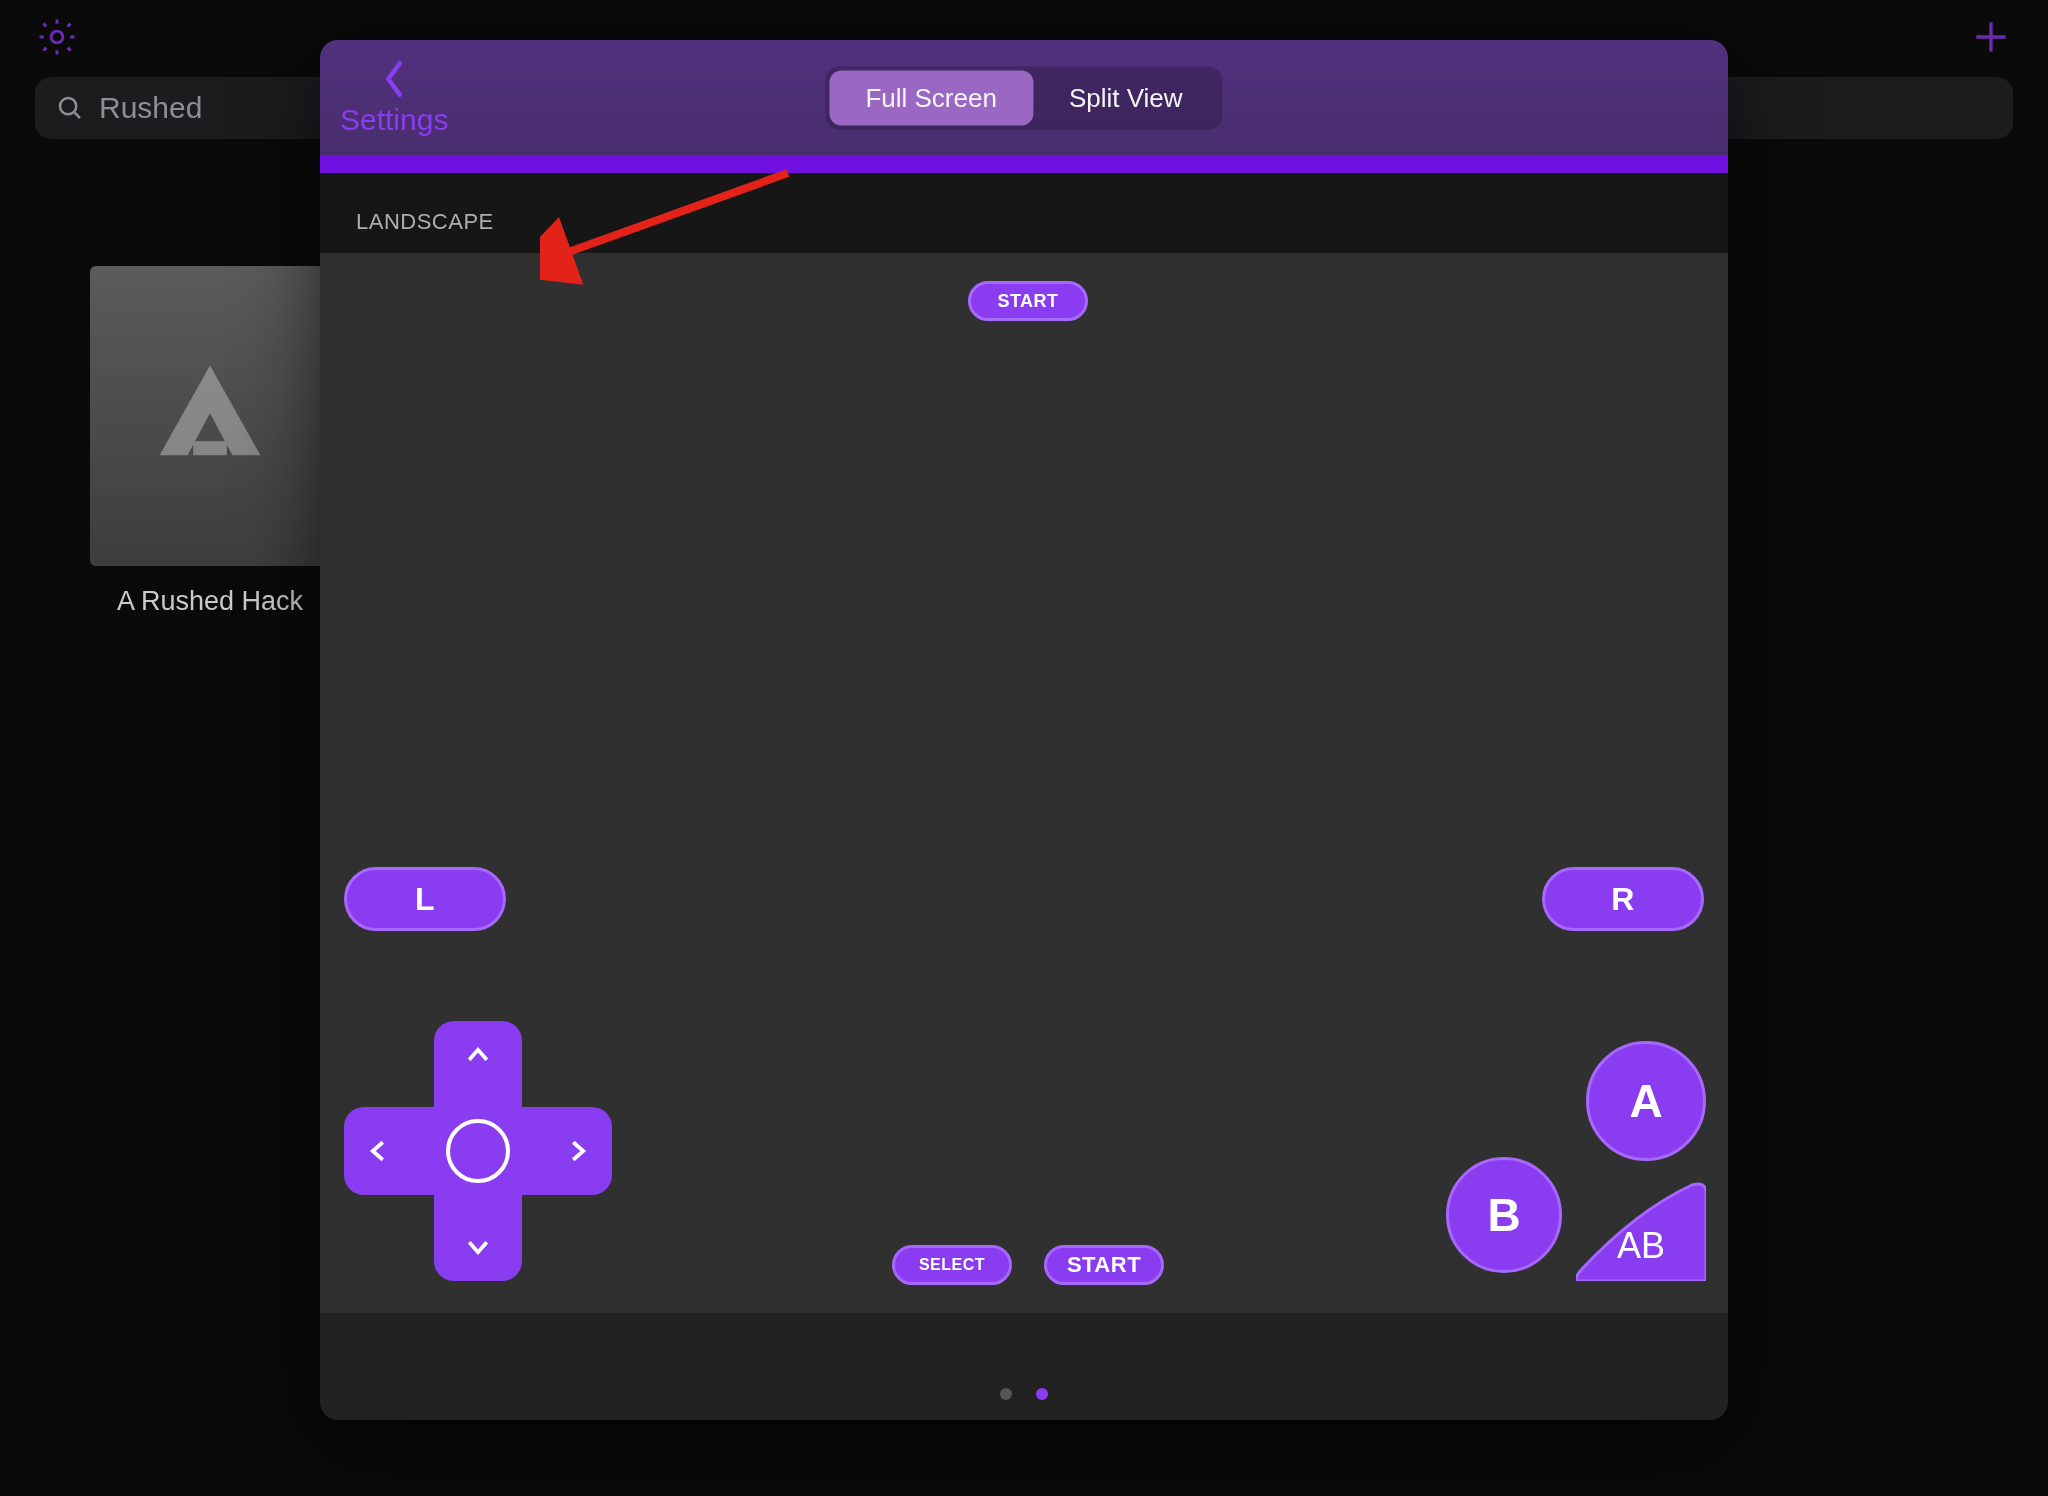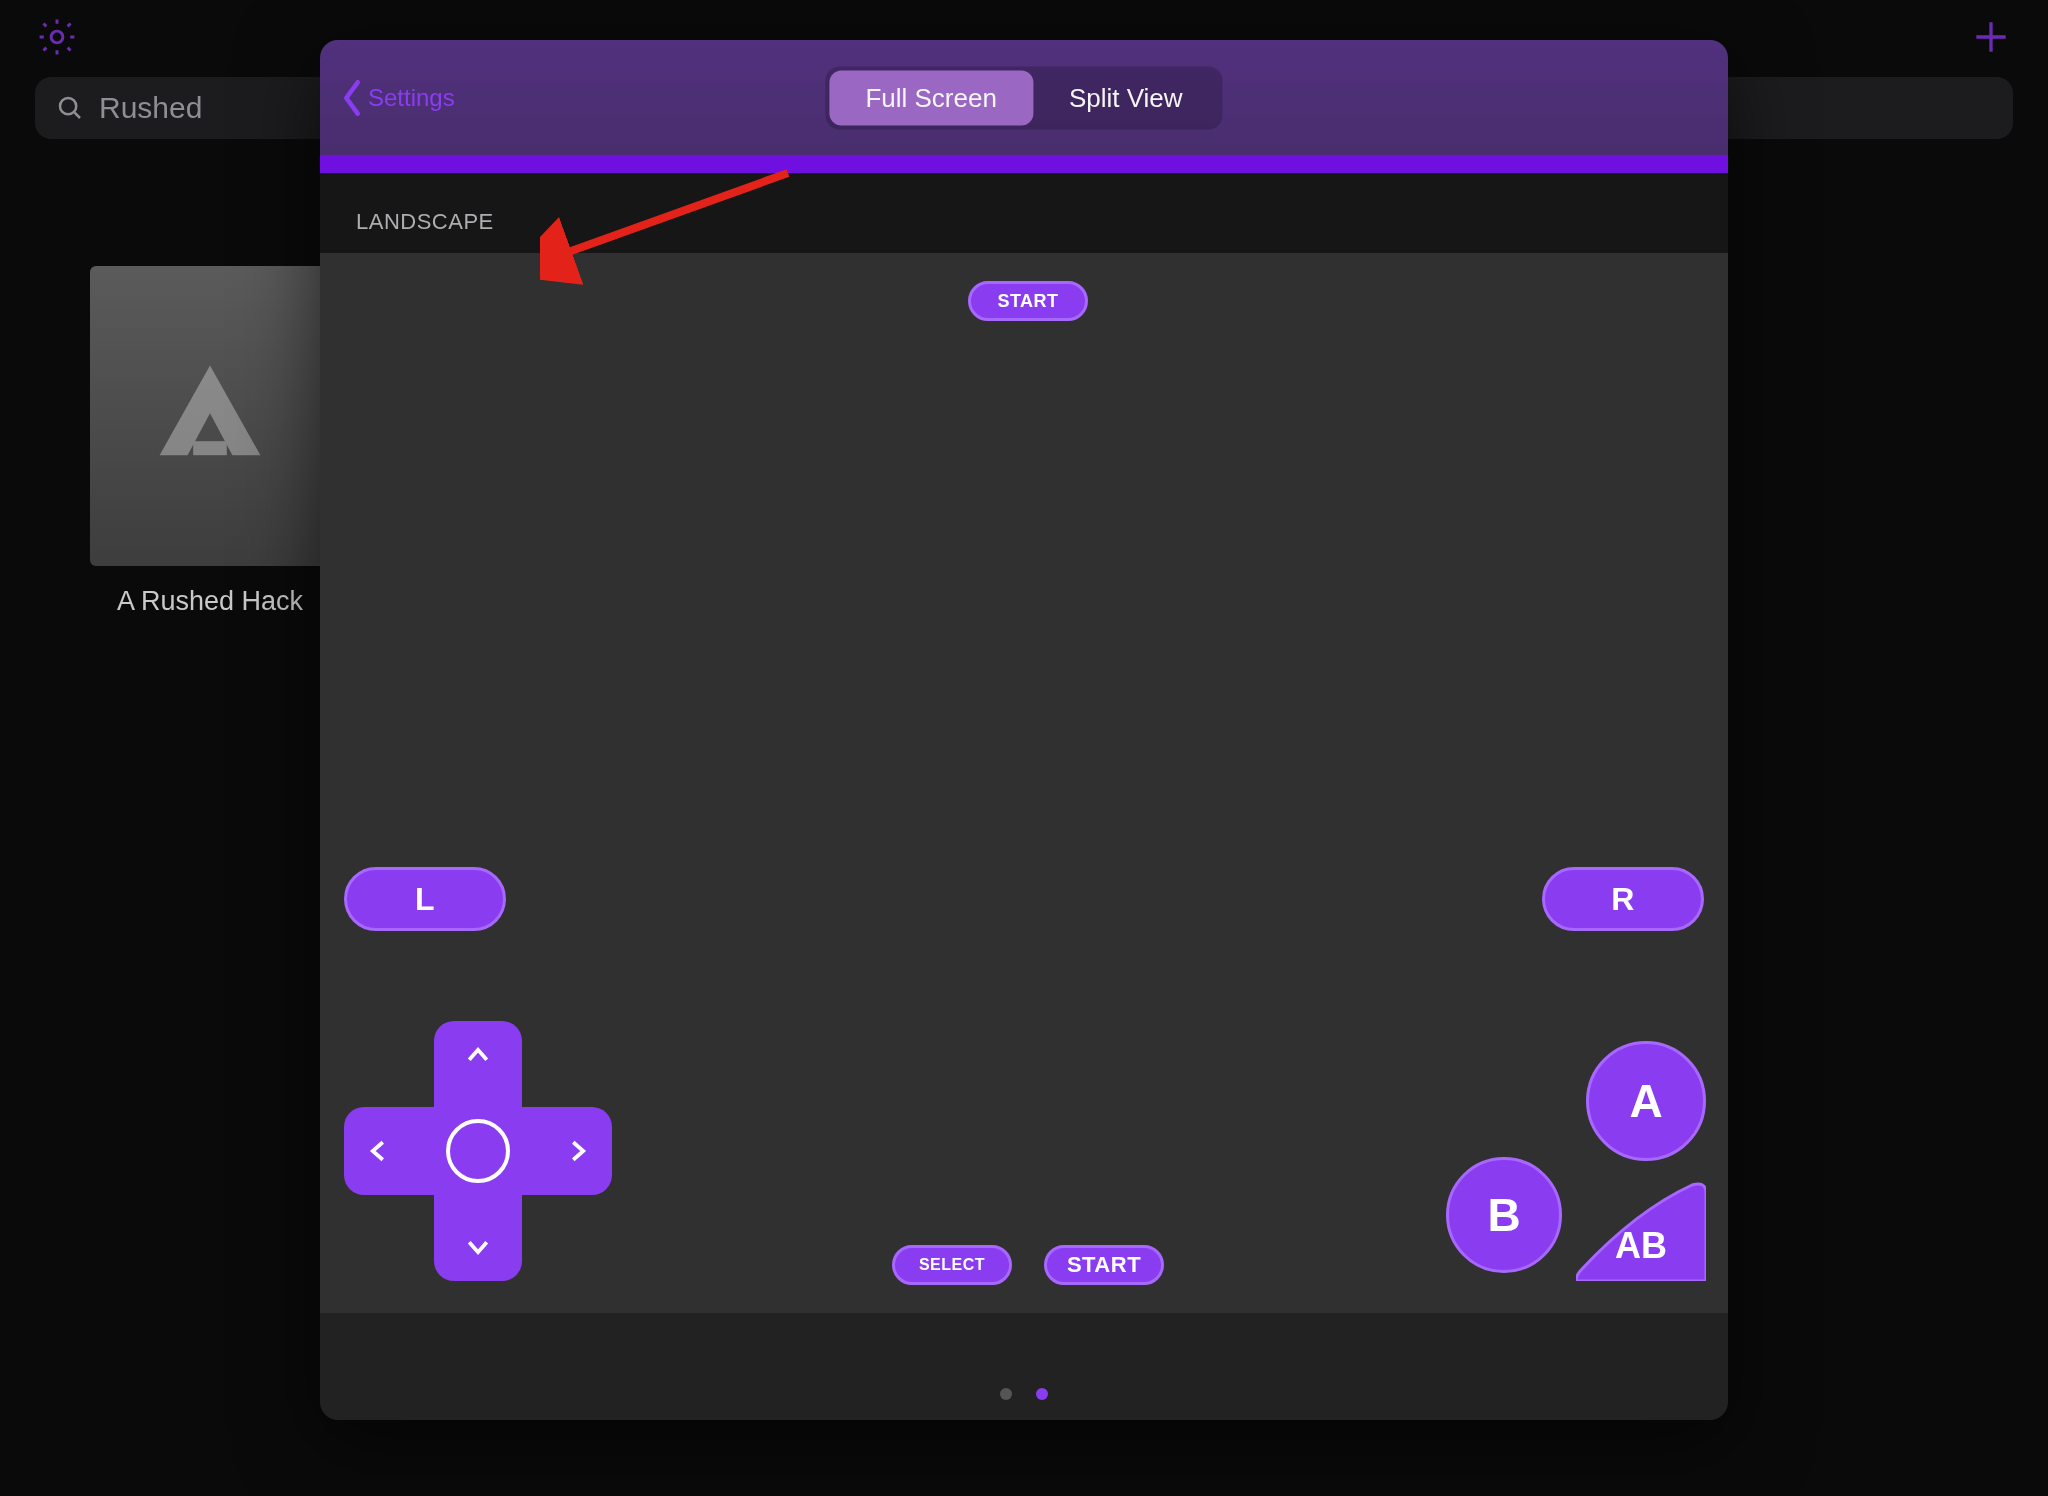--- a/index.html
+++ b/index.html
@@ -62,21 +62,21 @@
   }
   .sheet-header {
     height: 115px;
     background: linear-gradient(180deg, rgba(120,60,200,.55), rgba(120,60,200,.45));
     display: flex; align-items: center;
     position: relative;
     padding: 0 20px;
   }
   .back-btn {
     display: flex; align-items: center; gap: 4px;
-    color: #8a3df0; font-size: 24px;
+    color: #8a3df0; font-size: 30px; flex-direction: column;
   }
   .back-btn svg { width: 24px; height: 40px; }
   .seg {
     position: absolute; left: 50%; top: 50%; transform: translate(-50%,-50%);
     display: flex;
     background: rgba(0,0,0,.18);
     border-radius: 14px;
     padding: 4px;
   }
   .seg-item {
@@ -151,21 +151,21 @@
     background: #8a3df0;
     border: 3px solid #a868ff;
     color:#fff;
     display:flex; align-items:center; justify-content:center;
     font-weight:700;
   }
   .btn-a { right: 0; top: 0; width: 120px; height: 120px; font-size: 46px; }
   .btn-b { left: 0; bottom: 8px; width: 116px; height: 116px; font-size: 46px; }
   .btn-ab {
     position:absolute; right:0; bottom:0; width:130px; height:100px;
-    color:#fff; font-weight:700; font-size:36px;
+    color:#fff; font-weight:400; font-size:36px;
     display:flex; align-items:flex-end; justify-content:center; padding-bottom:14px;
   }
   .btn-ab svg{ position:absolute; inset:0; }
 
   
   .arrow-annot {
     position: absolute;
     left: 540px; top: 165px;
     width: 260px; height: 120px;
     pointer-events: none;

